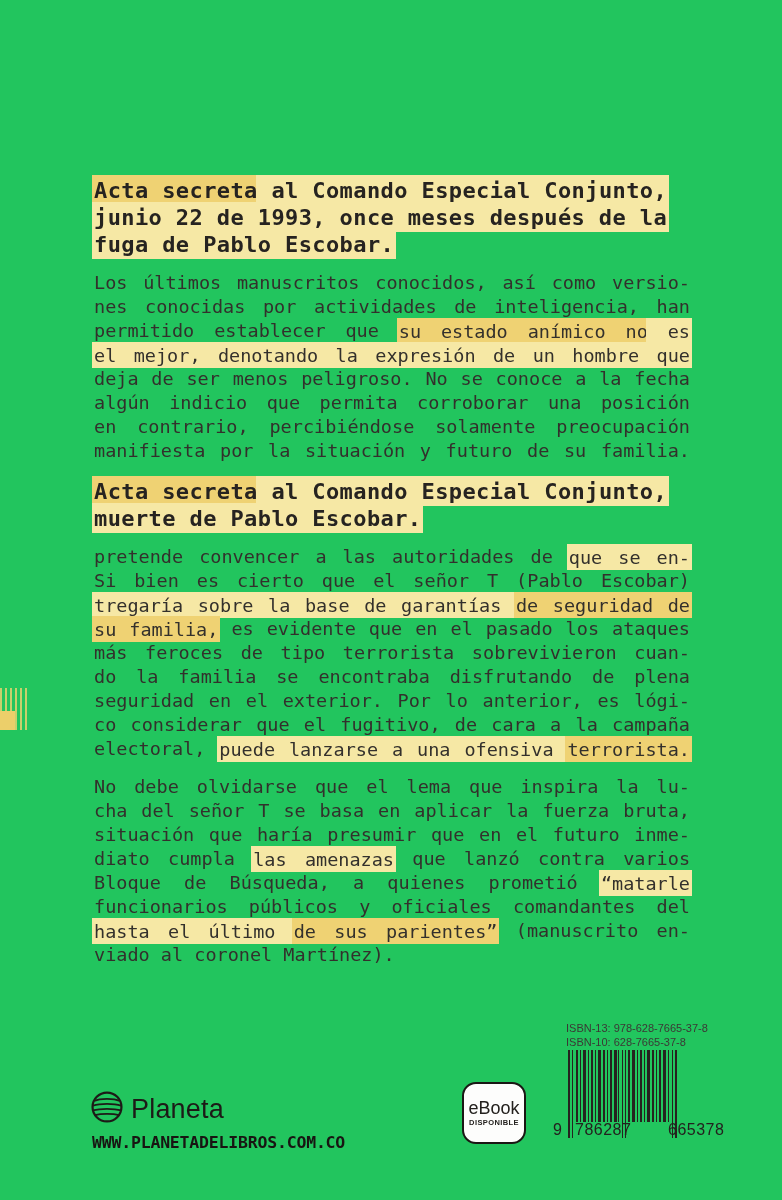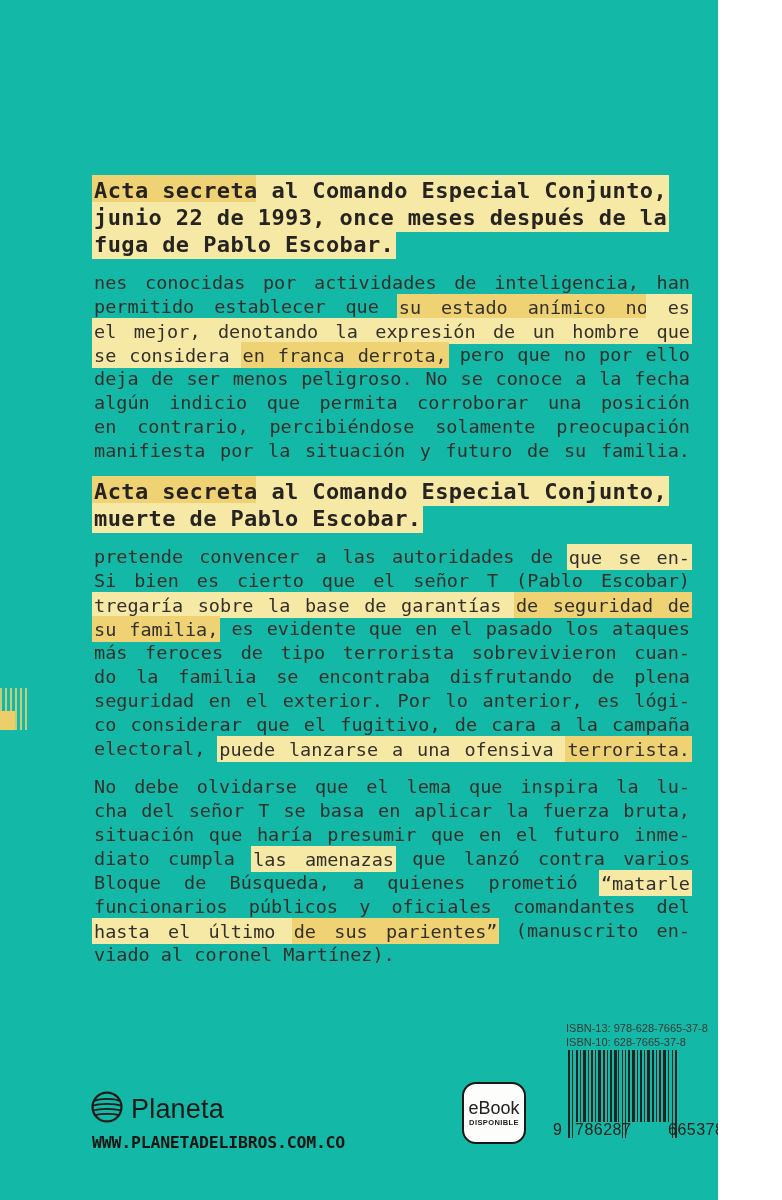--- a/index.html
+++ b/index.html
@@ -6,23 +6,23 @@
     --highlight-light: #f6e8a5;
     --highlight-dark: #efd273;
     --text-color: #33302c;
     --heading-color: #262320;
     --ink: #1b1815;
   }
   * { margin: 0; padding: 0; box-sizing: border-box; }
   html, body { background: #ffffff; }
   .page {
     position: relative;
-    width: 718px;
+    width: 782px;
     height: 1200px;
-    background: #14b8a6;
+    background: #22c55e;
     overflow: hidden;
     font-family: "DejaVu Sans Mono", monospace;
   }
 
   
   .spine-mark {
     position: absolute;
     left: 0; top: 688;
     top: 688px;
     width: 27px; height: 42px;
@@ -140,24 +140,24 @@
 
   <div class="spine-mark"></div>
 
   <main class="text-column">
       <section class="block heading">
         <div class="line"><span class="seg hl-dark">Acta secreta</span><span class="seg hl-light"> al Comando Especial Conjunto,</span></div>
         <div class="line"><span class="seg hl-light">junio 22 de 1993, once meses después de la</span></div>
         <div class="line"><span class="seg hl-light">fuga de Pablo Escobar.</span></div>
       </section>
       <section class="block paragraph">
+        <div class="line fill"><span class="seg hl-none">Los últimos manuscritos conocidos, así como versio-</span></div>
         <div class="line fill"><span class="seg hl-none">nes conocidas por actividades de inteligencia, han</span></div>
         <div class="line fill"><span class="seg hl-none">permitido establecer que </span><span class="seg hl-dark">su estado anímico no</span><span class="seg hl-light"> es</span></div>
         <div class="line fill"><span class="seg hl-light">el mejor, denotando la expresión de un hombre que</span></div>
-        <div class="line fill"><span class="seg hl-light">se considera </span><span class="seg hl-dark">en franca derrota,</span><span class="seg hl-none"> pero que no por ello</span></div>
         <div class="line fill"><span class="seg hl-none">deja de ser menos peligroso. No se conoce a la fecha</span></div>
         <div class="line fill"><span class="seg hl-none">algún indicio que permita corroborar una posición</span></div>
         <div class="line fill"><span class="seg hl-none">en contrario, percibiéndose solamente preocupación</span></div>
         <div class="line fill"><span class="seg hl-none">manifiesta por la situación y futuro de su familia.</span></div>
       </section>
       <section class="block heading">
         <div class="line"><span class="seg hl-dark">Acta secreta</span><span class="seg hl-light"> al Comando Especial Conjunto,</span></div>
         <div class="line"><span class="seg hl-light">muerte de Pablo Escobar.</span></div>
       </section>
       <section class="block paragraph">

